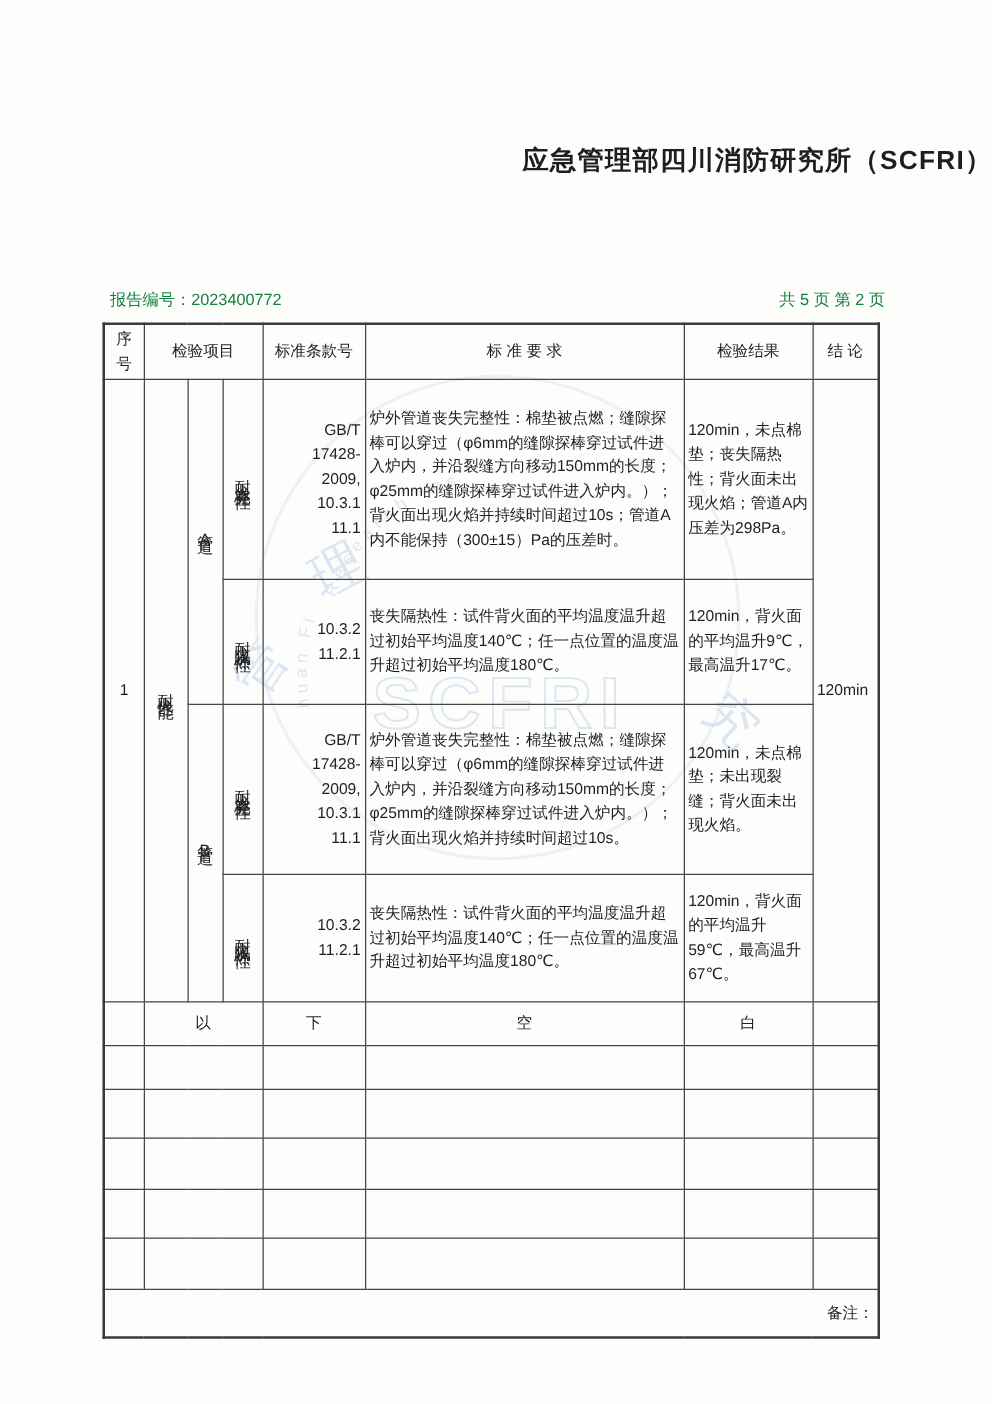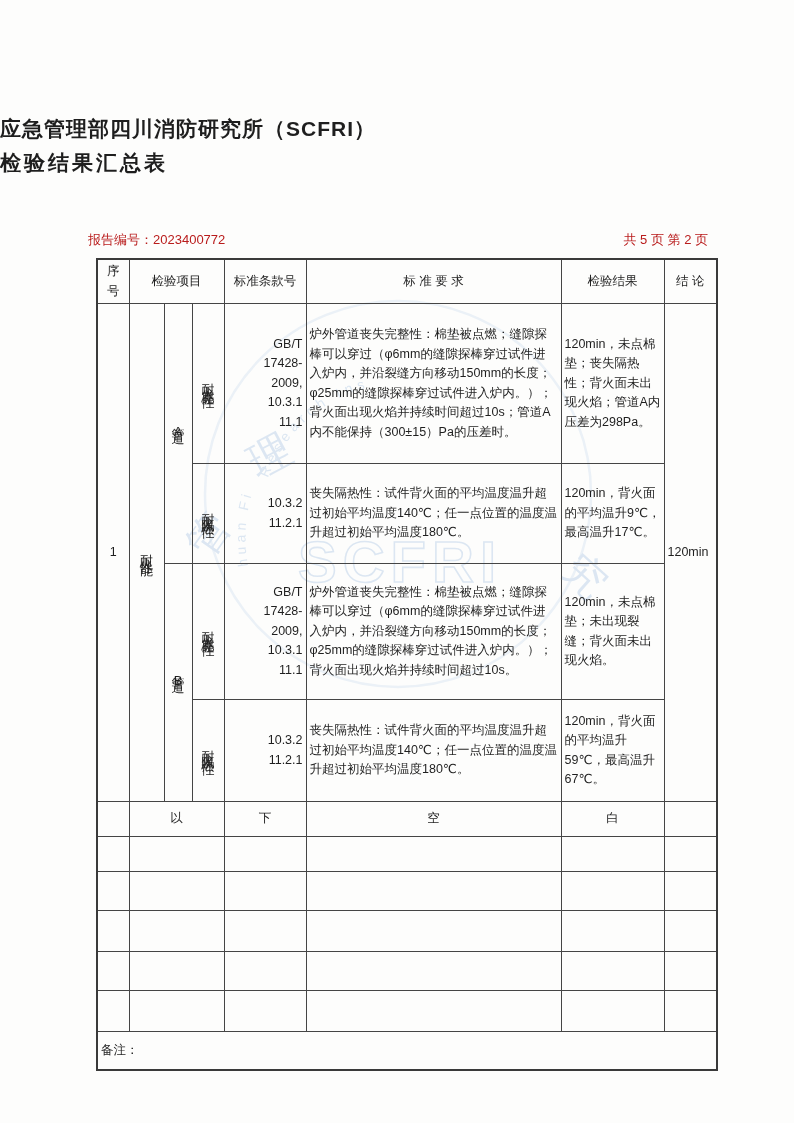--- a/index.html
+++ b/index.html
@@ -3,30 +3,30 @@
 <meta charset="utf-8">
 <style>
   html,body{margin:0;padding:0;background:#ffffff;}
   .page{
     position:relative;width:794px;height:1123px;margin:0 auto;
     background:#fdfdfc;overflow:hidden;
     font-family:"Liberation Sans","DejaVu Sans",sans-serif;
     color:#222;
   }
   .watermark{position:absolute;left:0;top:0;pointer-events:none;}
-  .titles{position:absolute;top:113px;left:0;width:794px;text-align:left;}
+  .titles{position:absolute;top:113px;left:0;width:794px;text-align:right;}
   .t-org{font-size:21px;font-weight:bold;line-height:32px;letter-spacing:1px;color:#1e1e1e;}
   .t-doc{font-size:21px;font-weight:bold;line-height:34px;letter-spacing:3px;margin-top:1px;color:#1e1e1e;}
   .meta{
     position:absolute;top:231px;left:88px;width:620px;
     display:flex;justify-content:space-between;align-items:flex-end;
-    font-size:13px;color:#b91c1c;
+    font-size:13px;color:#15803d;
   }
   table.results{
-    position:absolute;left:96px;top:258px;width:620px;
+    position:absolute;left:82px;top:258px;width:620px;
     border-collapse:collapse;table-layout:fixed;
     border:2px solid #3a3a3a;
   }
   table.results td{
     border:1px solid #454545;
     font-size:12.5px;line-height:19.5px;
     padding:2px 3px;vertical-align:middle;
     color:#1f1f1f;
     overflow:hidden;
   }
@@ -34,21 +34,21 @@
   td.hcell{font-size:13px;text-align:center;padding:2px 1px;}
   td.clause{text-align:right;white-space:pre-line;line-height:19px;}
   td.req,td.res{text-align:left;padding:2px 4px;}
   td.concl{text-align:left;font-size:13px;}
   td.vcell{text-align:center;padding:2px 0;}
   .vtext{
     writing-mode:vertical-lr;text-orientation:upright;
     display:inline-block;font-size:13px;line-height:1;
     letter-spacing:3px;
   }
-  td.remark{vertical-align:middle;text-align:left;font-size:13px;padding-left:5px;}
+  td.remark{vertical-align:middle;text-align:right;font-size:13px;padding-left:5px;}
 </style>
 </head>
 <body>
 
 <div class="page">
 
   <svg class="watermark" width="794" height="1123" viewBox="0 0 794 1123">
     <defs>
       <path id="arcOuter" d="M 268 478 A 142 142 0 0 1 522 450" fill="none"></path>
       <path id="arcLeft" d="M 248 566 A 152 152 0 0 1 266 462" fill="none"></path>
@@ -63,21 +63,20 @@
       </text>
       <text font-size="14" letter-spacing="4">
         <textPath href="#arcLeft">huan Fi</textPath>
       </text>
       <text x="400" y="582" font-size="58" font-weight="bold" text-anchor="middle" fill="none" stroke="#7fa8d6" stroke-width="1.6" letter-spacing="6">SCFRI</text>
     </g>
   </svg>
 
   <div class="titles">
     <div class="t-org">应急管理部四川消防研究所（SCFRI）</div>
-    <div class="t-doc">检验结果汇总表</div>
   </div>
 
   <div class="meta">
     <span>报告编号：2023400772</span>
     <span>共 5 页 第 2 页</span>
   </div>
 
   <table class="results">
     <colgroup>
       <col style="width:32px">

